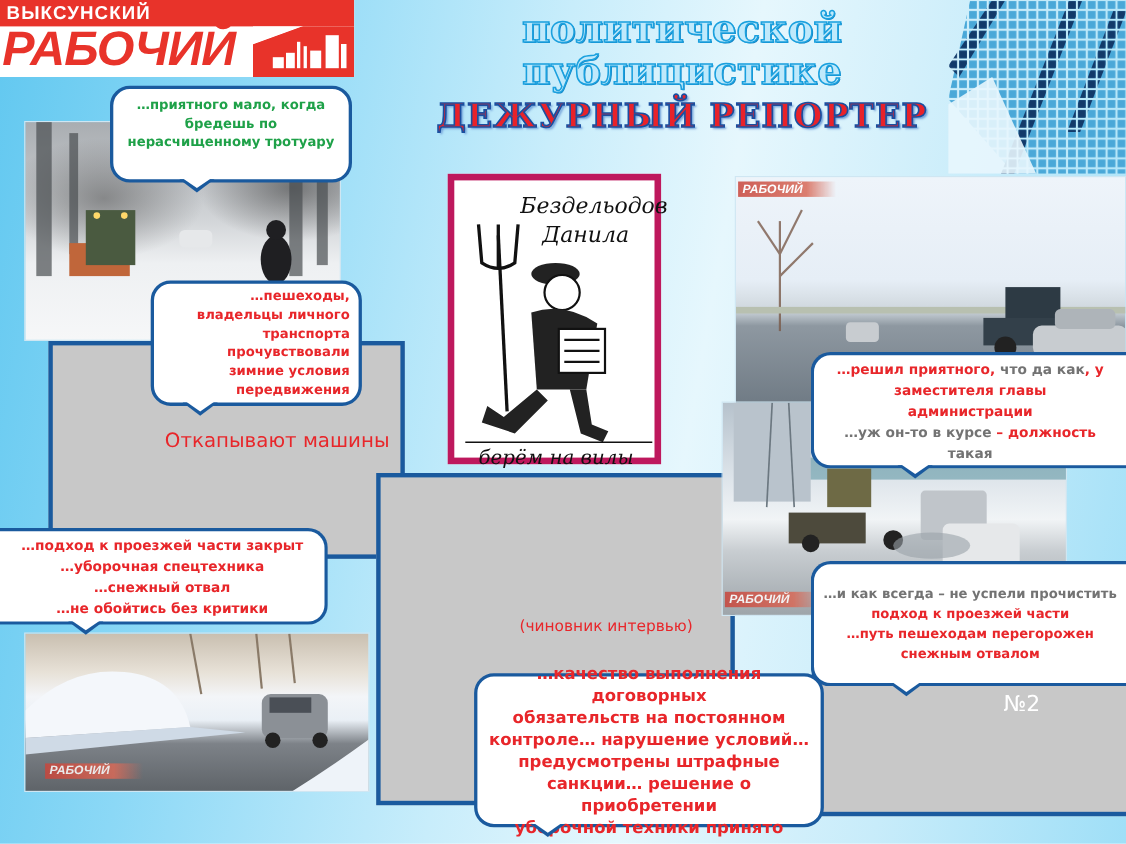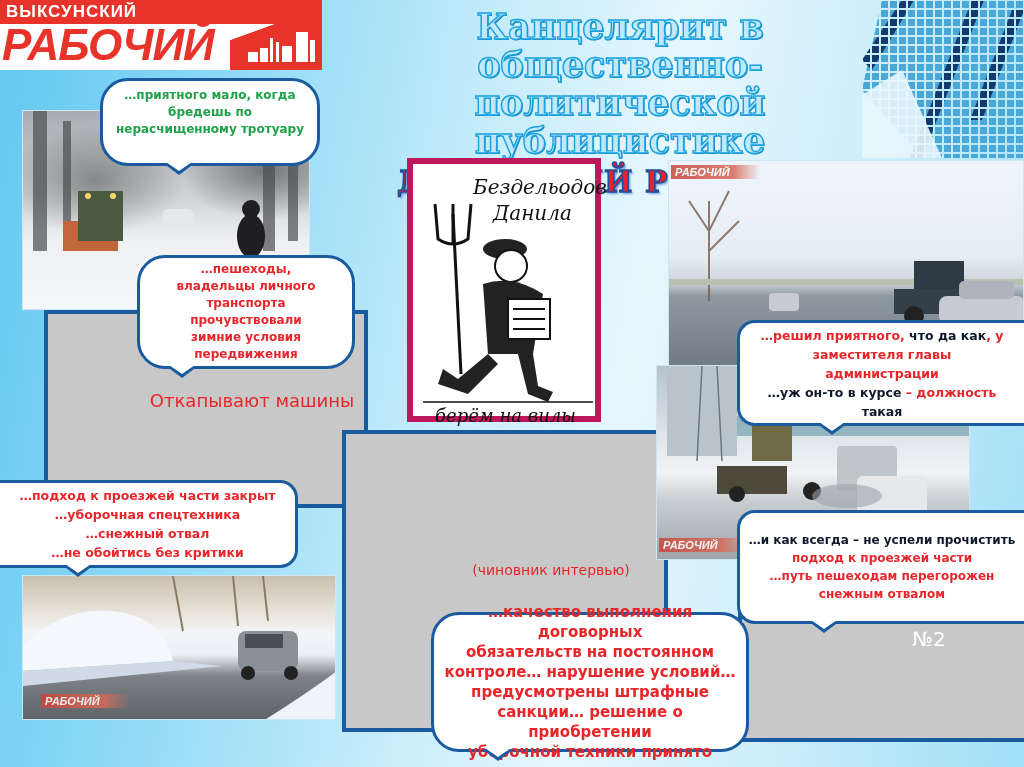--- a/index.html
+++ b/index.html
@@ -112,21 +112,21 @@
     margin-left: 46px;
   }
   .panel-left .panel-text { top: 76px; font-size: 18px; color: #e8262a; }
   .panel-center .panel-text { top: 128px; font-size: 14px; color: #e8262a; }
   .panel-right .panel-text { top: 28px; font-size: 20px; color: #ffffff; line-height: 30px; }
 
   
   .bubble {
     background: #ffffff;
     border: 3px solid #1a5a9e;
-    border-radius: 28px;
+    border-radius: 18px;
     text-align: center;
     font-weight: bold;
     font-size: 12px;
     line-height: 17px;
     color: #e8262a;
     font-family: "DejaVu Sans", "Liberation Sans", sans-serif;
     display: flex; flex-direction: column; justify-content: center;
     padding: 4px 8px;
   }
   .bubble::after {
@@ -134,28 +134,28 @@
     width: 0; height: 0;
     border-left: 16px solid transparent; border-right: 16px solid transparent;
     border-top: 12px solid #1a5a9e;
   }
   .bubble::before {
     content: ""; position: absolute; bottom: -8px; z-index: 2;
     width: 0; height: 0;
     border-left: 13px solid transparent; border-right: 13px solid transparent;
     border-top: 9px solid #ffffff;
   }
-  .green { color: #0f172a; }
+  .green { color: #737373; }
   .red { color: #e8262a; }
 
   .b1 { left: 100px; top: 78px; width: 220px; height: 88px; justify-content: flex-start; padding-top: 6px; }
   .b1::after { left: 60px; } .b1::before { left: 63px; }
   .b1 .line { color: #1ea148; }
 
-  .b2 { left: 137px; top: 255px; width: 218px; height: 114px; }
+  .b2 { left: 137px; top: 255px; width: 192px; height: 114px; align-items: flex-end; }
   .b2::after { left: 26px; } .b2::before { left: 29px; }
 
   .b3 { left: 0px; top: 480px; width: 298px; height: 88px; font-size: 12.5px; line-height: 19px; border-left: none; border-radius: 0 18px 18px 0; }
   .b3::after { left: 62px; } .b3::before { left: 65px; }
 
   .b4 { left: 737px; top: 320px; width: 287px; height: 106px; font-size: 12.5px; line-height: 19px; border-right: none; border-radius: 18px 0 0 18px; }
   .b4::after { left: 76px; } .b4::before { left: 79px; }
 
   .b5 { left: 737px; top: 510px; width: 287px; height: 114px; font-size: 12px; line-height: 18px; border-right: none; border-radius: 18px 0 0 18px; }
   .b5::after { left: 68px; } .b5::before { left: 71px; }
@@ -196,21 +196,20 @@
     </pattern>
   </defs>
   <polygon points="20,0 162,0 162,158 60,158 0,90" fill="url(#tiles)"></polygon>
   <polygon points="40,0 52,0 10,70 0,60" fill="url(#tilesDark)"></polygon>
   <polygon points="110,0 122,0 60,158 48,158" fill="url(#tilesDark)"></polygon>
   <polygon points="150,10 162,10 120,120 108,120" fill="url(#tilesDark)"></polygon>
   <polygon points="0,95 40,70 80,158 0,158" fill="#e8f6fd" opacity="0.9"></polygon>
 </svg>
 
 <div class="abs title">
-  <span class="line">Канцелярит в общественно-</span>
   <span class="line">политической публицистике</span>
   <span class="subtitle">ДЕЖУРНЫЙ РЕПОРТЕР</span>
 </div>
 
 <div class="abs panel panel-left">
   <div class="panel-text">Откапывают машины</div>
 </div>
 <div class="abs panel panel-center">
   <div class="panel-text">(чиновник интервью)</div>
 </div>

